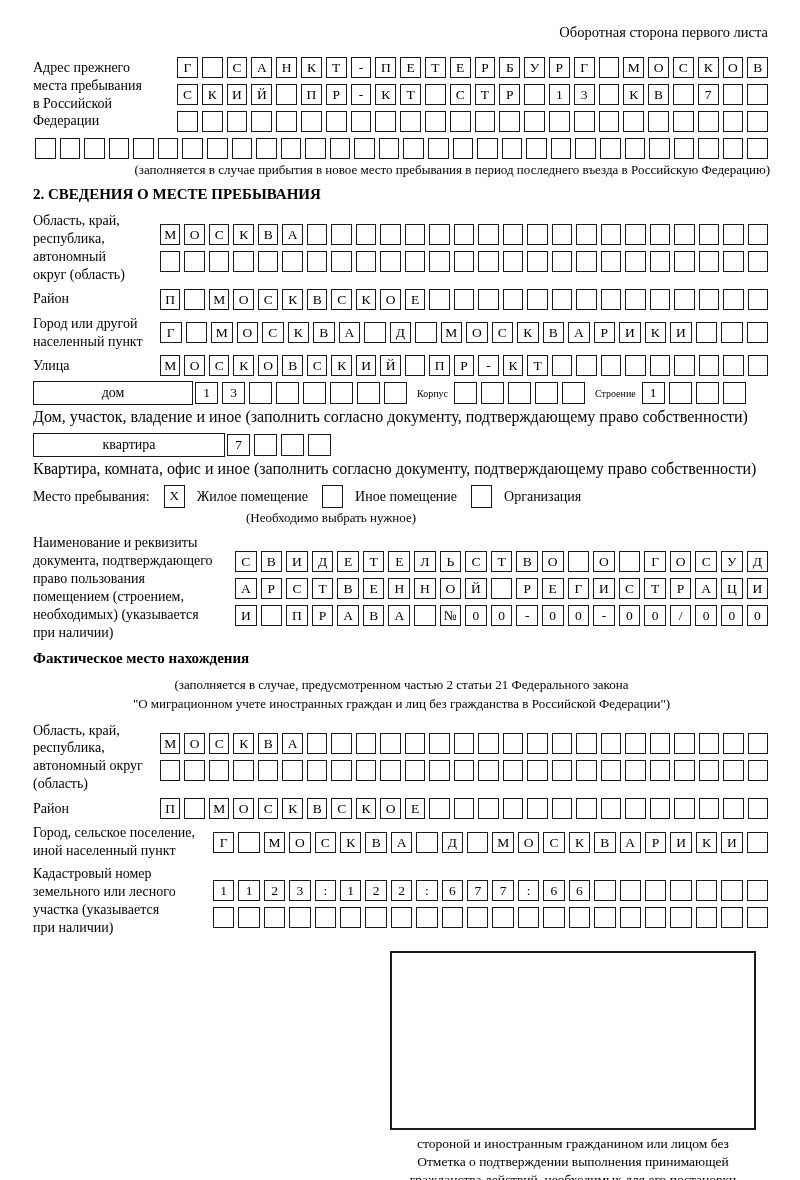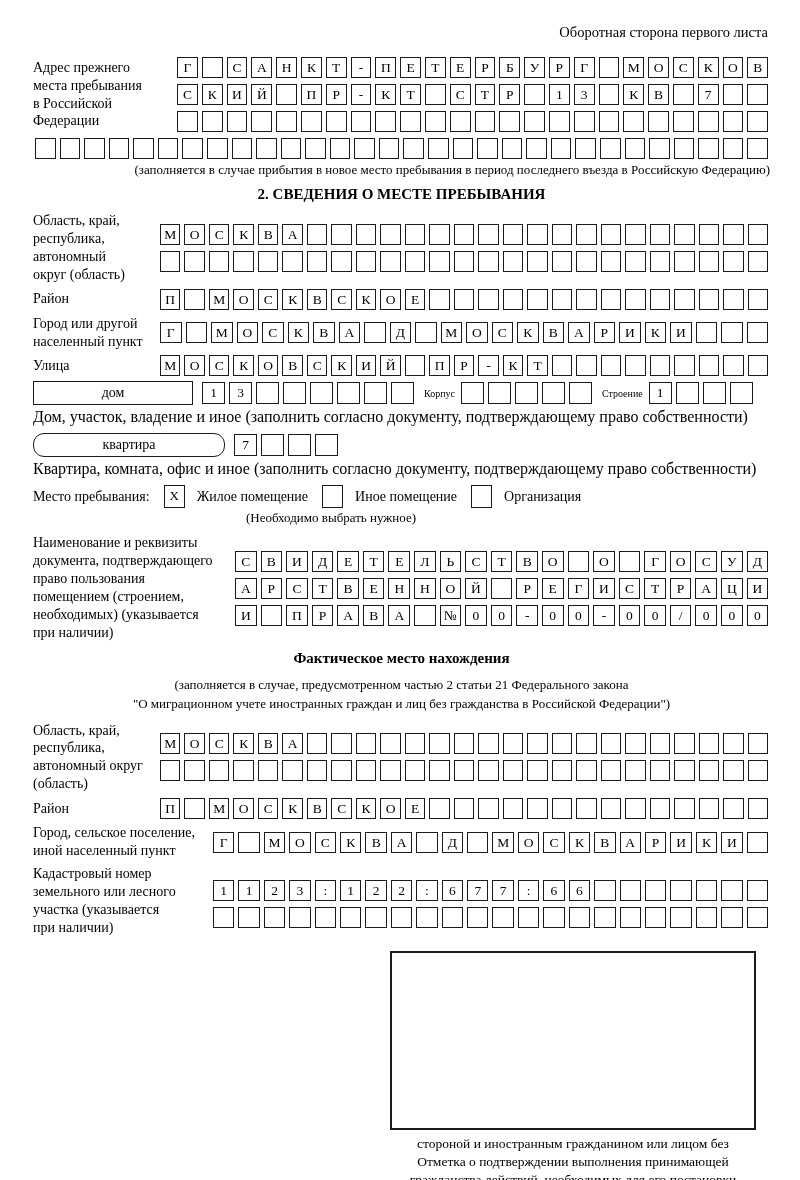--- a/index.html
+++ b/index.html
@@ -17,28 +17,28 @@
   .label-w200{width:200px;}
   .rows{flex:1;display:flex;flex-direction:column;gap:6px;}
   .cellrow{display:flex;height:21px;}
   .cell{
     flex:1;border:1.6px solid #1b1b1b;margin:0 2px;background:#fff;
     font-size:13.5px;text-align:center;line-height:20px;overflow:hidden;
   }
   .fullrow{margin:6px 0 3px 0;}
   .caption-center{text-align:right;font-size:13px;margin:2px 0 8px 0;}
   .caption-left{font-size:16px;margin:2px 0 7px 0;}
-  .section-title{text-align:center;font-weight:bold;font-size:15px;margin:8px 0 9px 0;}
+  .section-title{font-weight:bold;font-size:15px;margin:8px 0 9px 0;}
   .house-row{display:flex;align-items:center;margin:4px 0 3px 0;}
   .widebox{
     border:1.6px solid #1b1b1b;height:22px;text-align:center;
-    font-size:14px;line-height:21px;margin-right:7px;
+    font-size:14px;line-height:21px;
   }
   .w-dom{width:158px;}
-  .w-kv{width:190px;border-radius:11px;}
+  .w-kv{width:190px;}
   .minirow{display:flex;height:22px;}
   .minirow .cell{flex:none;width:21px;}
   .inline-label{font-size:10px;margin:0 4px 0 8px;white-space:nowrap;}
   .stay-row{display:flex;align-items:center;margin:7px 0 2px 0;font-size:14px;}
   .checkbox{
     width:19px;height:21px;border:1.6px solid #1b1b1b;text-align:center;
     line-height:20px;font-size:13px;margin:0 12px 0 14px;flex-shrink:0;
   }
   .hint{font-size:13px;margin:2px 0 8px 148px;width:300px;text-align:center;}
   .fact-note{text-align:center;font-size:13px;line-height:1.45;margin:0 0 8px 0;}

